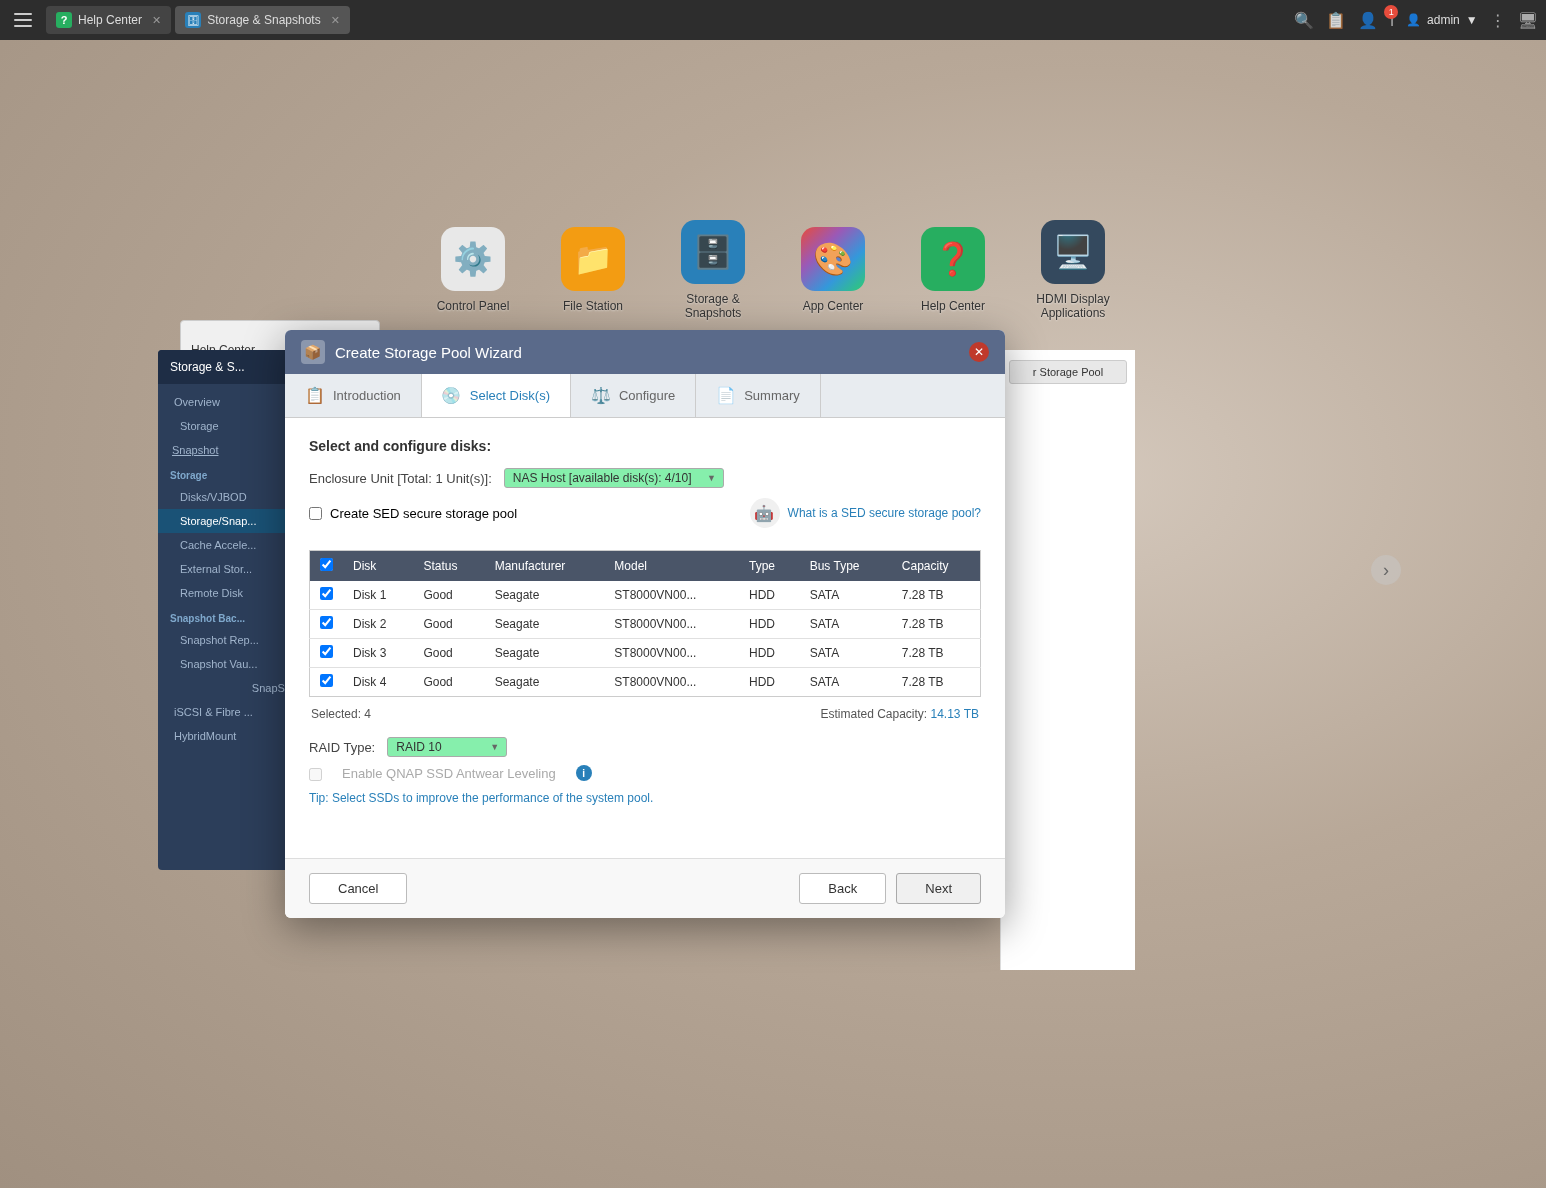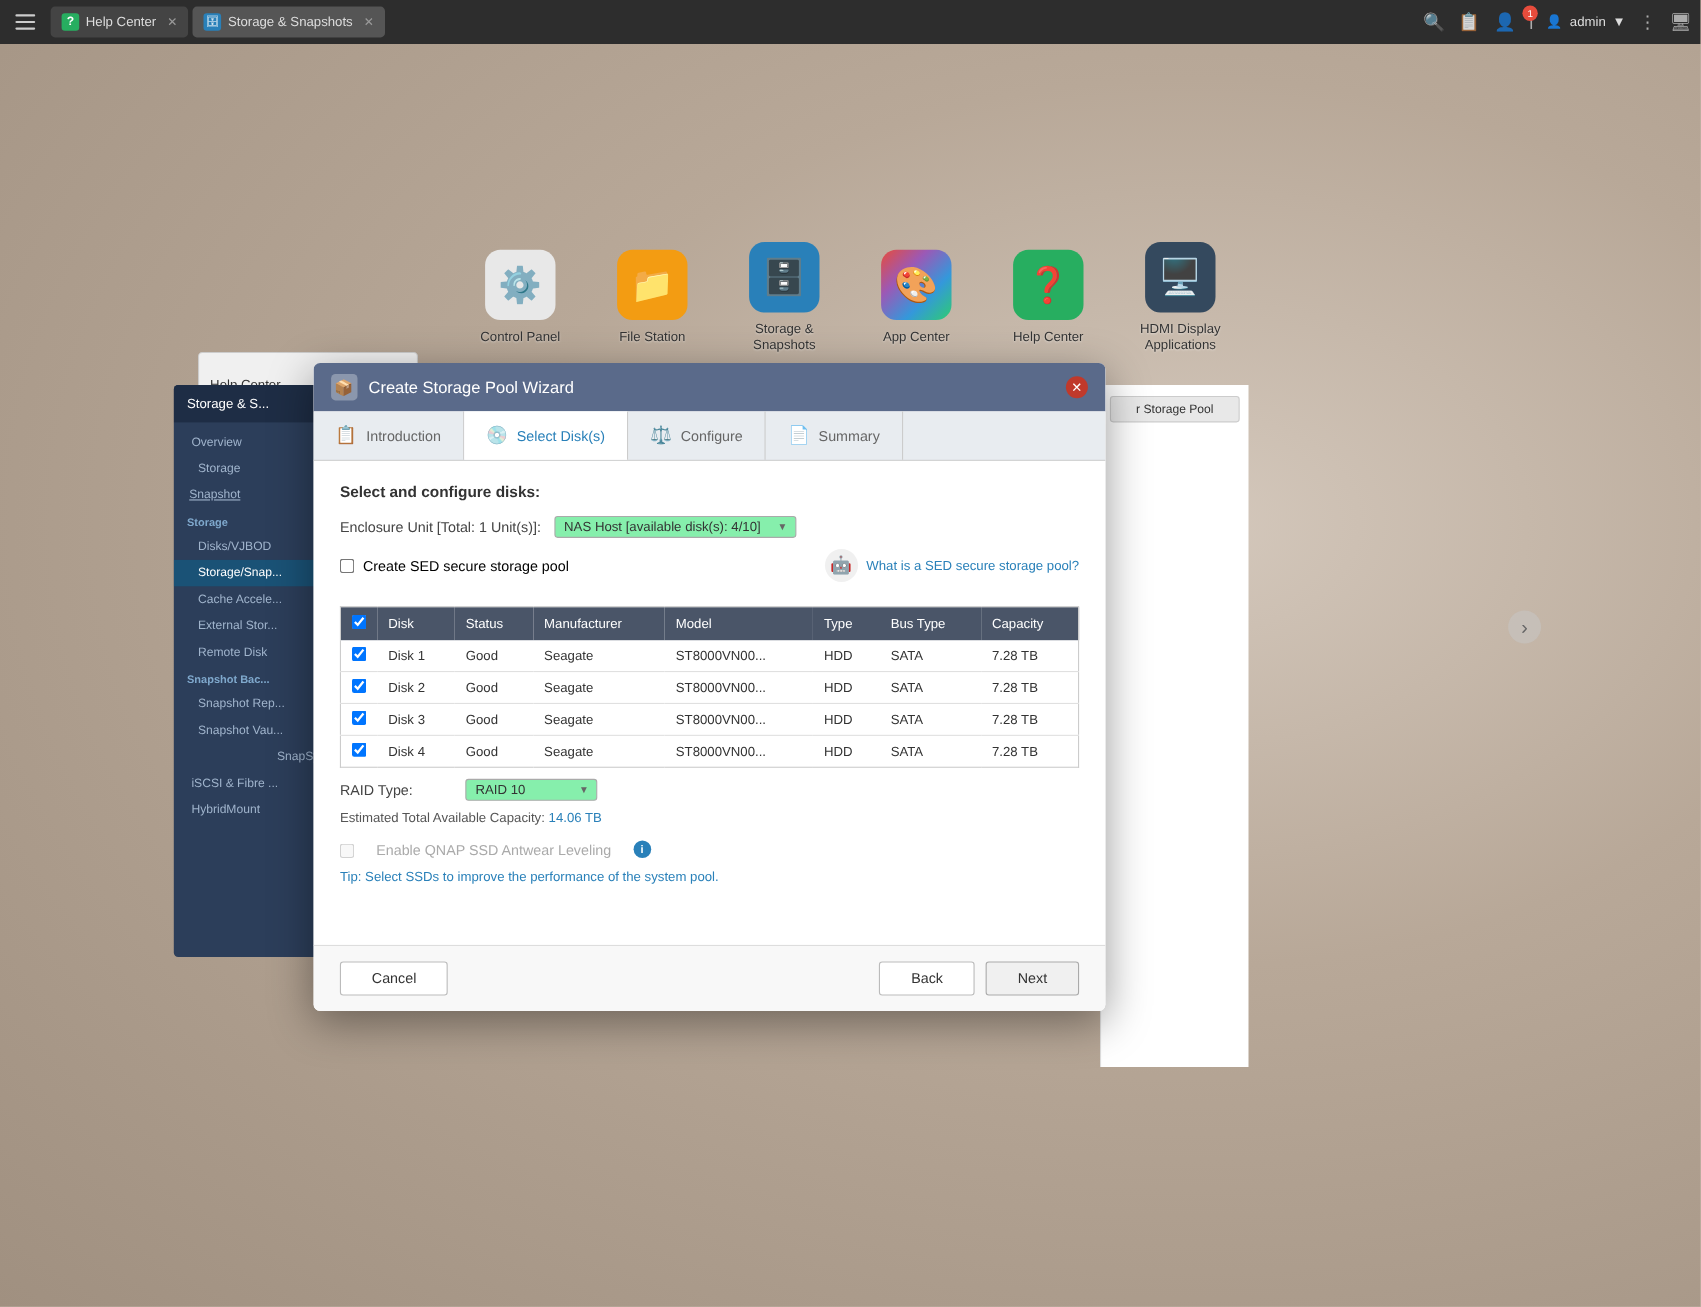--- a/index.html
+++ b/index.html
@@ -606,34 +606,36 @@
               <td>Good</td>
               <td>Seagate</td>
               <td>ST8000VN00...</td>
               <td>HDD</td>
               <td>SATA</td>
               <td>7.28 TB</td>
             </tr>
           </tbody>
         </table>
 
+        <div class="table-footer">
+          <span>Selected: 4</span>
+          <span class="estimated-cap">
+            Estimated Capacity: <a class="cap-link">14.13 TB</a>
+          </span>
+        </div>
 
         <div class="raid-row">
           <span class="form-label">RAID Type:</span>
           <div class="select-wrapper">
-            <select class="select-dropdown" style="min-width:120px;margin-left:36px;">
+            <select class="select-dropdown" style="min-width:120px;">
               <option>RAID 10</option>
             </select>
           </div>
         </div>
 
-        <div class="capacity-row">
-          <span>Estimated Total Available Capacity:</span>
-          <span class="cap-val">14.06 TB</span>
-        </div>
 
         <div class="ssd-row">
           <input type="checkbox" disabled="" id="ssd-checkbox" style="">
           <label for="ssd-checkbox" style="color:#aaa;">Enable QNAP SSD Antwear Leveling</label>
           <div class="info-icon">i</div>
         </div>
 
         <div class="tip-text">Tip: Select SSDs to improve the performance of the system pool.</div>
 
       </div>

